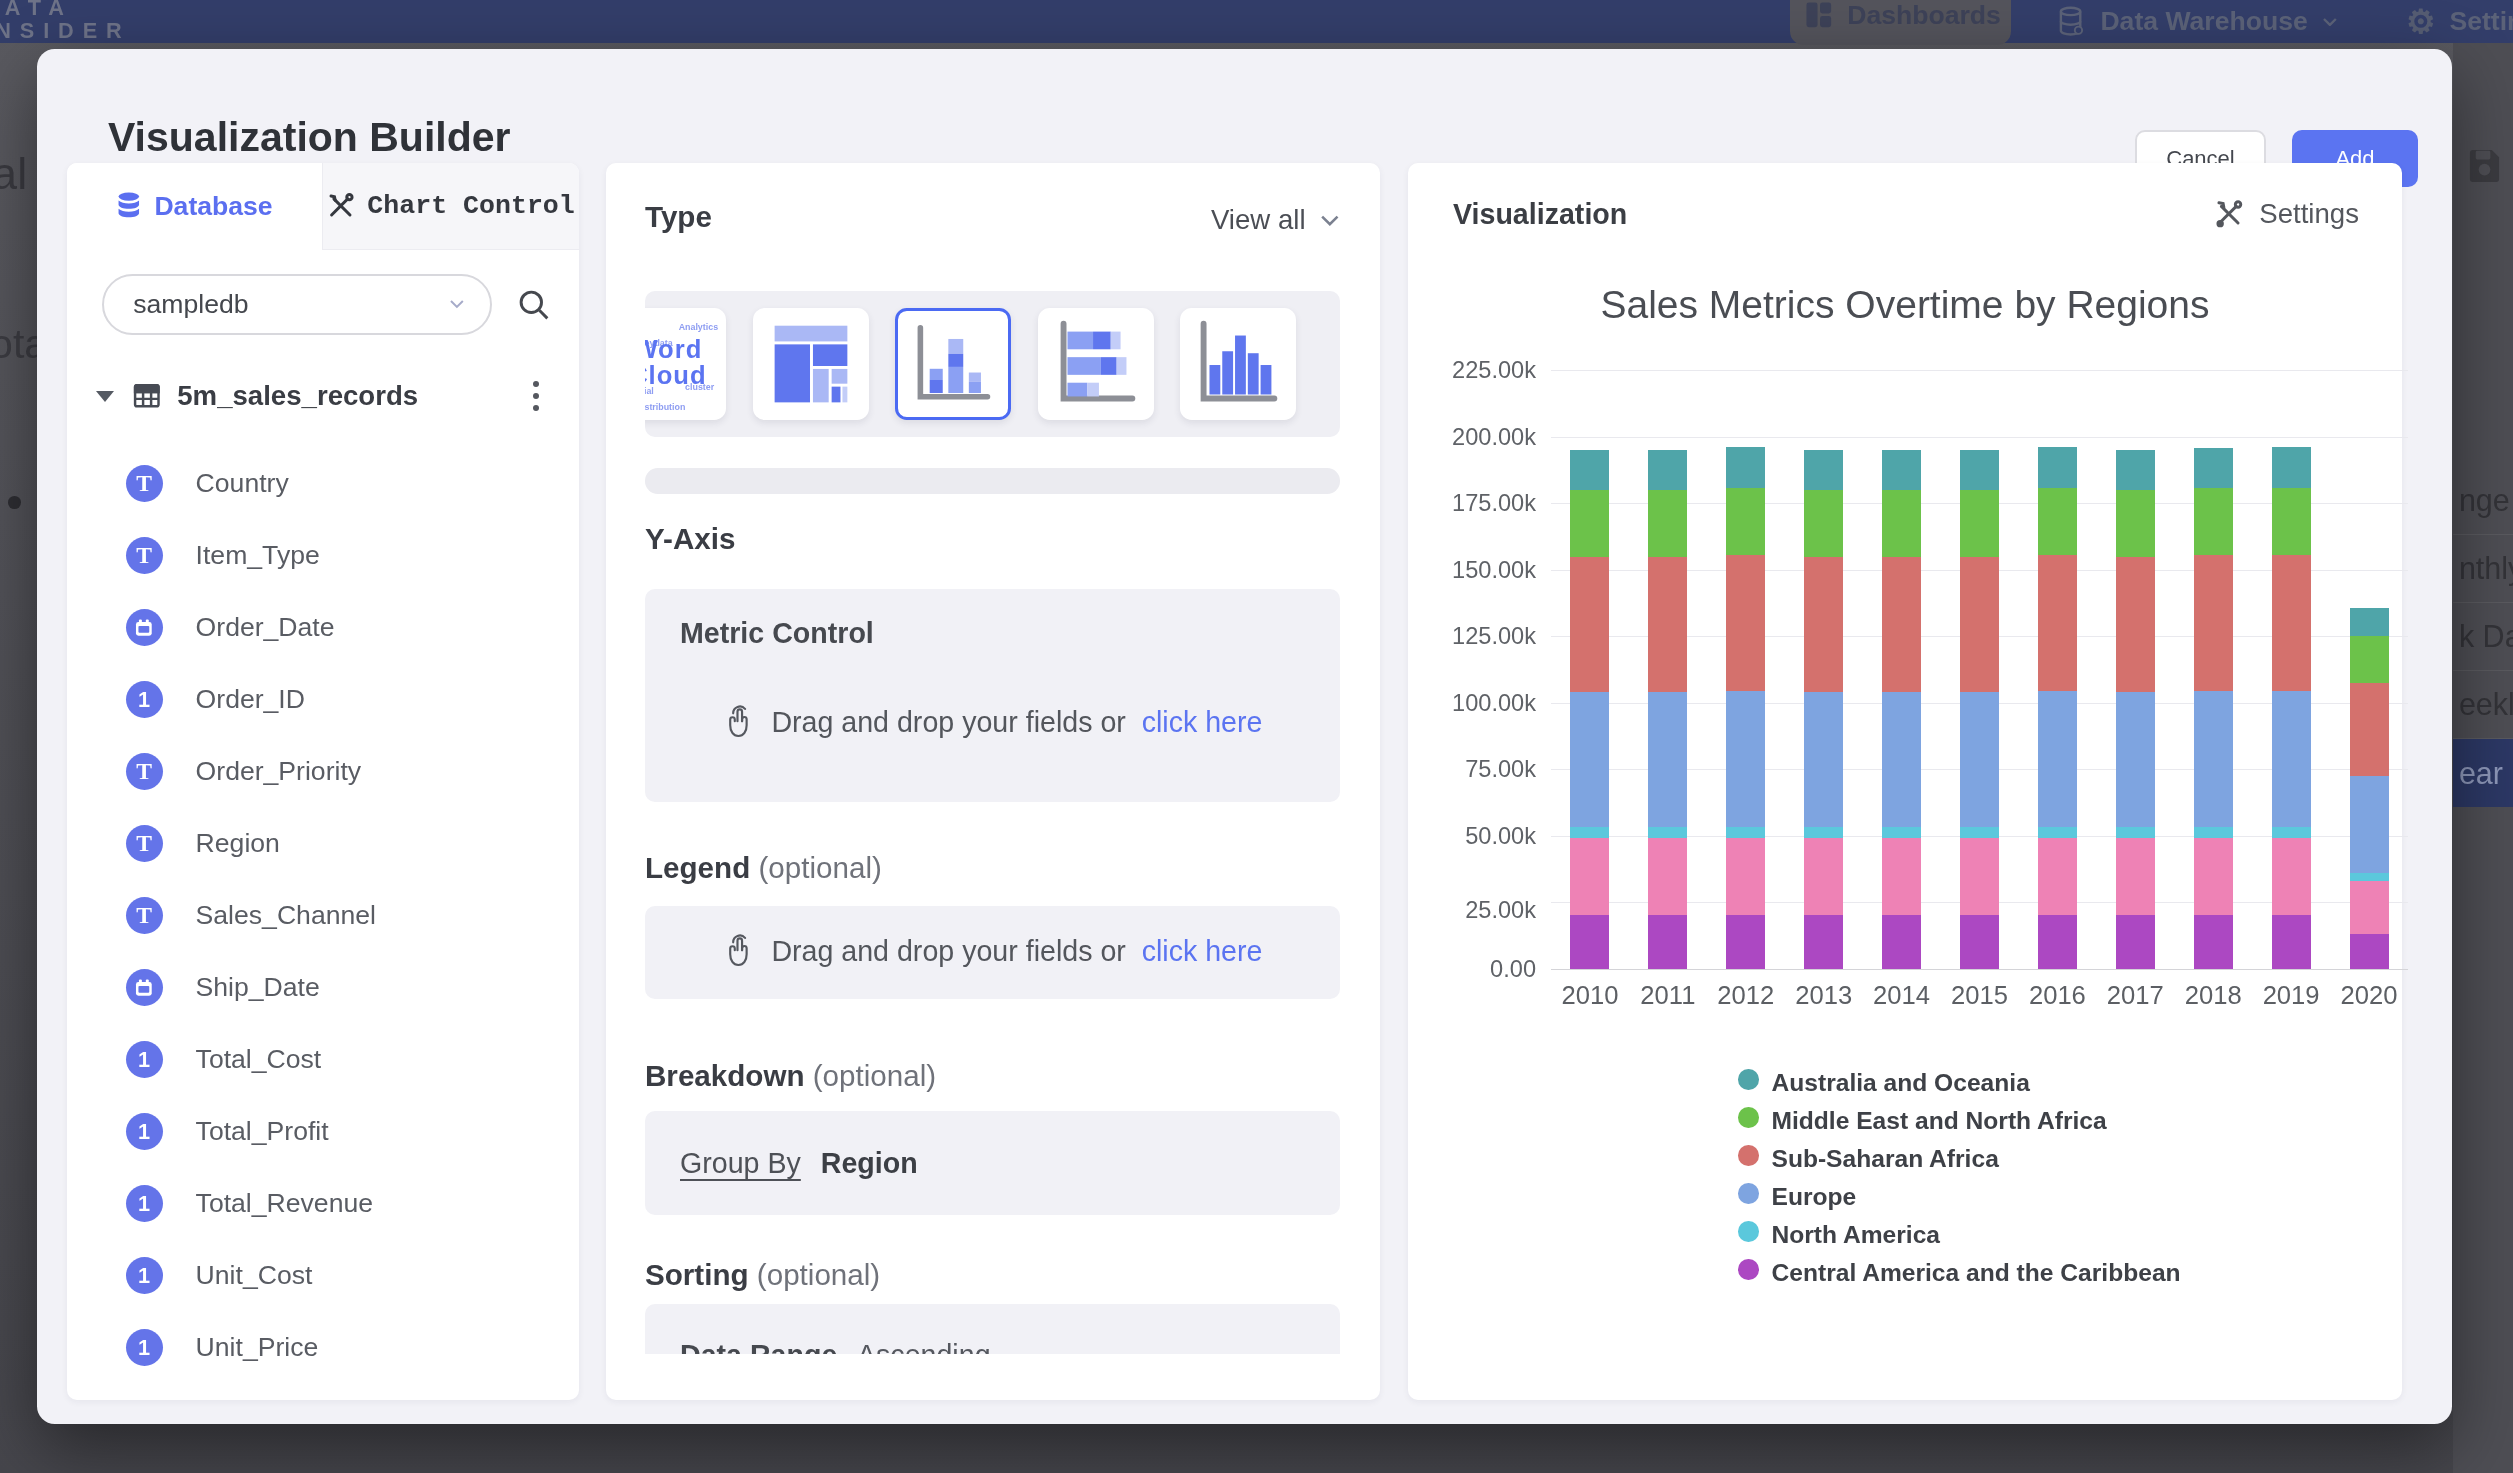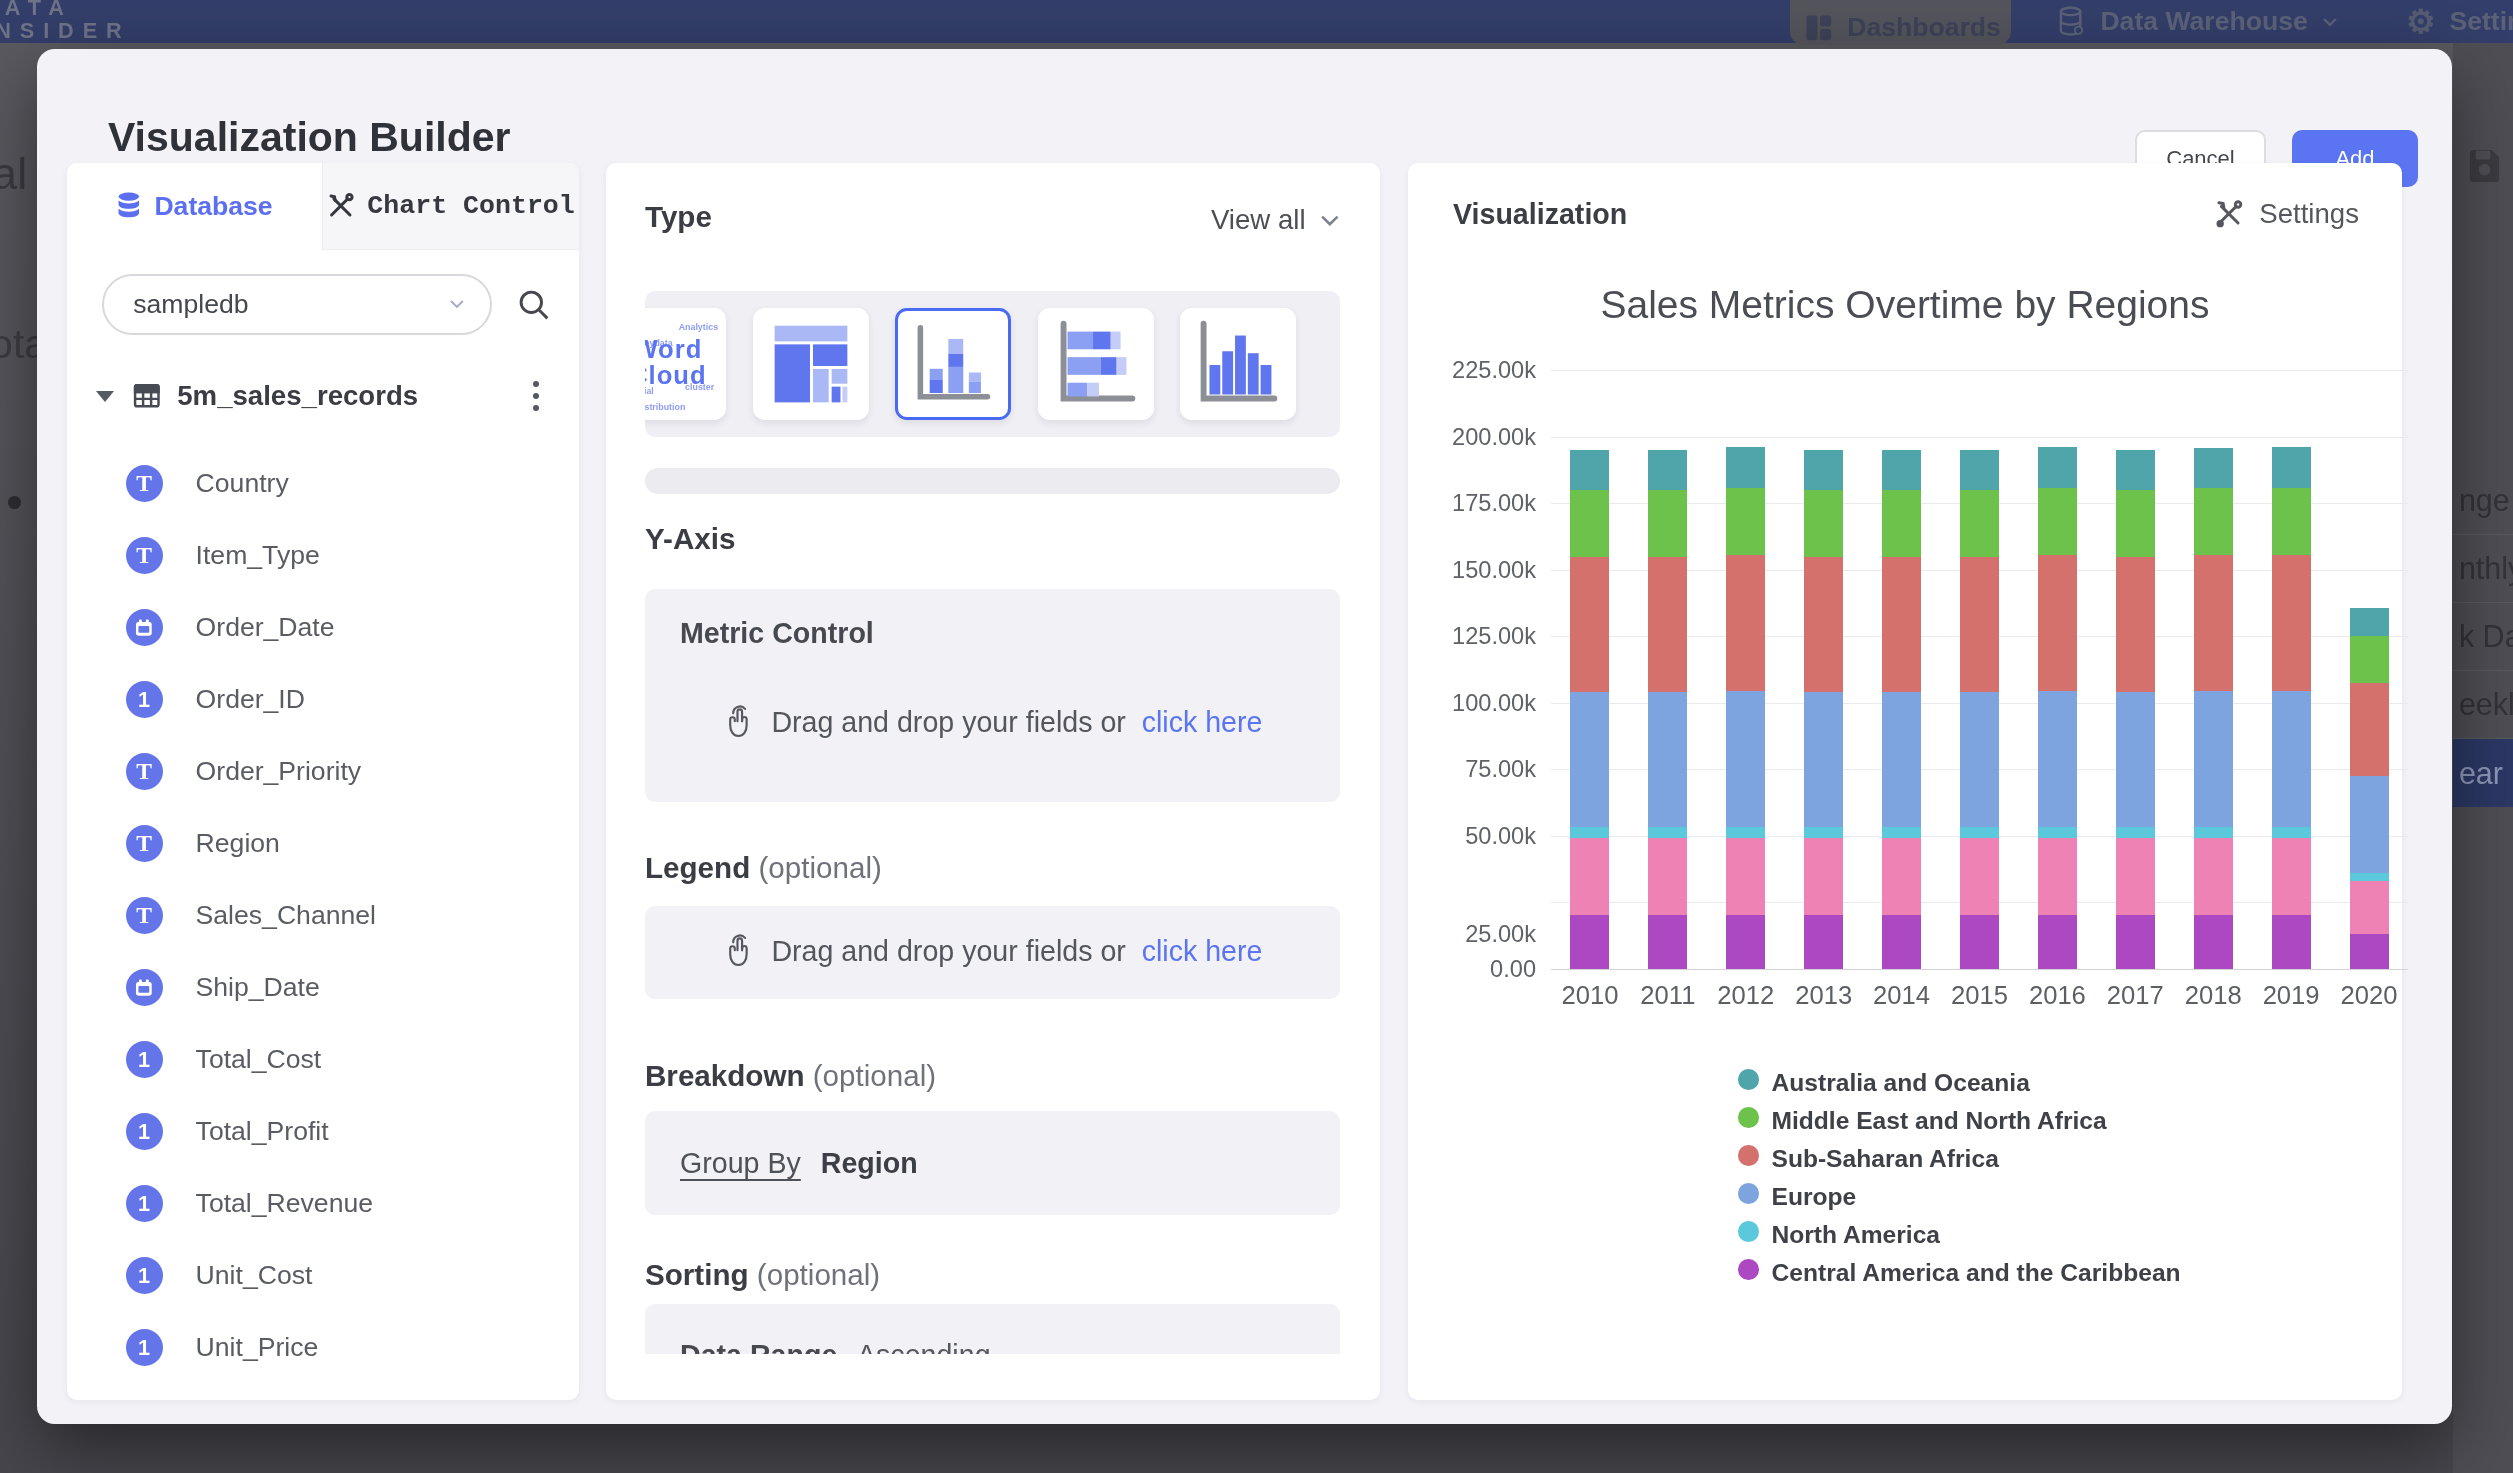--- a/index.html
+++ b/index.html
@@ -5,21 +5,21 @@
   * { margin:0; padding:0; box-sizing:border-box; }
   html,body { width:2514px; height:1474px; overflow:hidden; }
   body { font-family:"Liberation Sans", sans-serif; position:relative;
          background:linear-gradient(#5a5a60, #46464c); }
 
   
   .topbar { position:absolute; left:0; top:0; width:2514px; height:43px; background:#333e6a; }
   .logo { position:absolute; left:-19.7px; top:-3px; color:#6e7388; font-weight:700;
           font-size:21.7px; letter-spacing:8.9px; line-height:22.7px; }
   .nav-pill { position:absolute; left:1790px; top:0; width:221px; height:45px; background:#54545c;
-              border-radius:0 0 13.8px 13.8px; display:flex; align-items:flex-end; gap:13.8px; padding:0 0 2px 13.8px;
+              border-radius:0 0 13.8px 13.8px; display:flex; align-items:flex-start; gap:13.8px; padding:0 0 2px 13.8px;
               color:#3d4258; font-size:26.6px; font-weight:600; }
   .nav-item { position:absolute; top:0; height:43px; display:flex; align-items:center; gap:13.8px;
               color:#5b6278; font-size:26.6px; font-weight:600; }
   .nav-dw { left:2057px; } .nav-set { left:2406px; }
   .gear-glyph { font-size:33px; line-height:33px; color:#565d73; }
   .chev { width:15.8px; height:9.9px; }
   .frag-left { position:absolute; color:#3a3a40; font-weight:500; }
   .frag-dot { position:absolute; left:7.9px; top:496px; width:12.8px; height:12.8px; border-radius:50%; background:#2e2e33; }
   .right-col { position:absolute; right:0; top:43px; width:61px; height:1430px; background:#4e4e54; }
   .save-icon { position:absolute; left:13.8px; top:104px; }
@@ -472,21 +472,21 @@
       </span>
       <span>Settings</span>
     </div>
     <div class="chart-title">Sales Metrics Overtime by Regions</div>
 
     <div class="plot">
       <div id="grid-layer">
           <div class="gridline zero" style="top: 599px;"></div>
           <div class="ytick" style="top: 599px; padding-left: 12px;">0.00</div>
           <div class="gridline" style="top: 532px;"></div>
-          <div class="ytick" style="top: 564px;">25.00k</div>
+          <div class="ytick" style="top: 540px;">25.00k</div>
           <div class="gridline" style="top: 466px;"></div>
           <div class="ytick" style="top: 466px;">50.00k</div>
           <div class="gridline" style="top: 399px;"></div>
           <div class="ytick" style="top: 399px;">75.00k</div>
           <div class="gridline" style="top: 333px;"></div>
           <div class="ytick" style="top: 333px;">100.00k</div>
           <div class="gridline" style="top: 266px;"></div>
           <div class="ytick" style="top: 266px;">125.00k</div>
           <div class="gridline" style="top: 200px;"></div>
           <div class="ytick" style="top: 200px;">150.00k</div>

